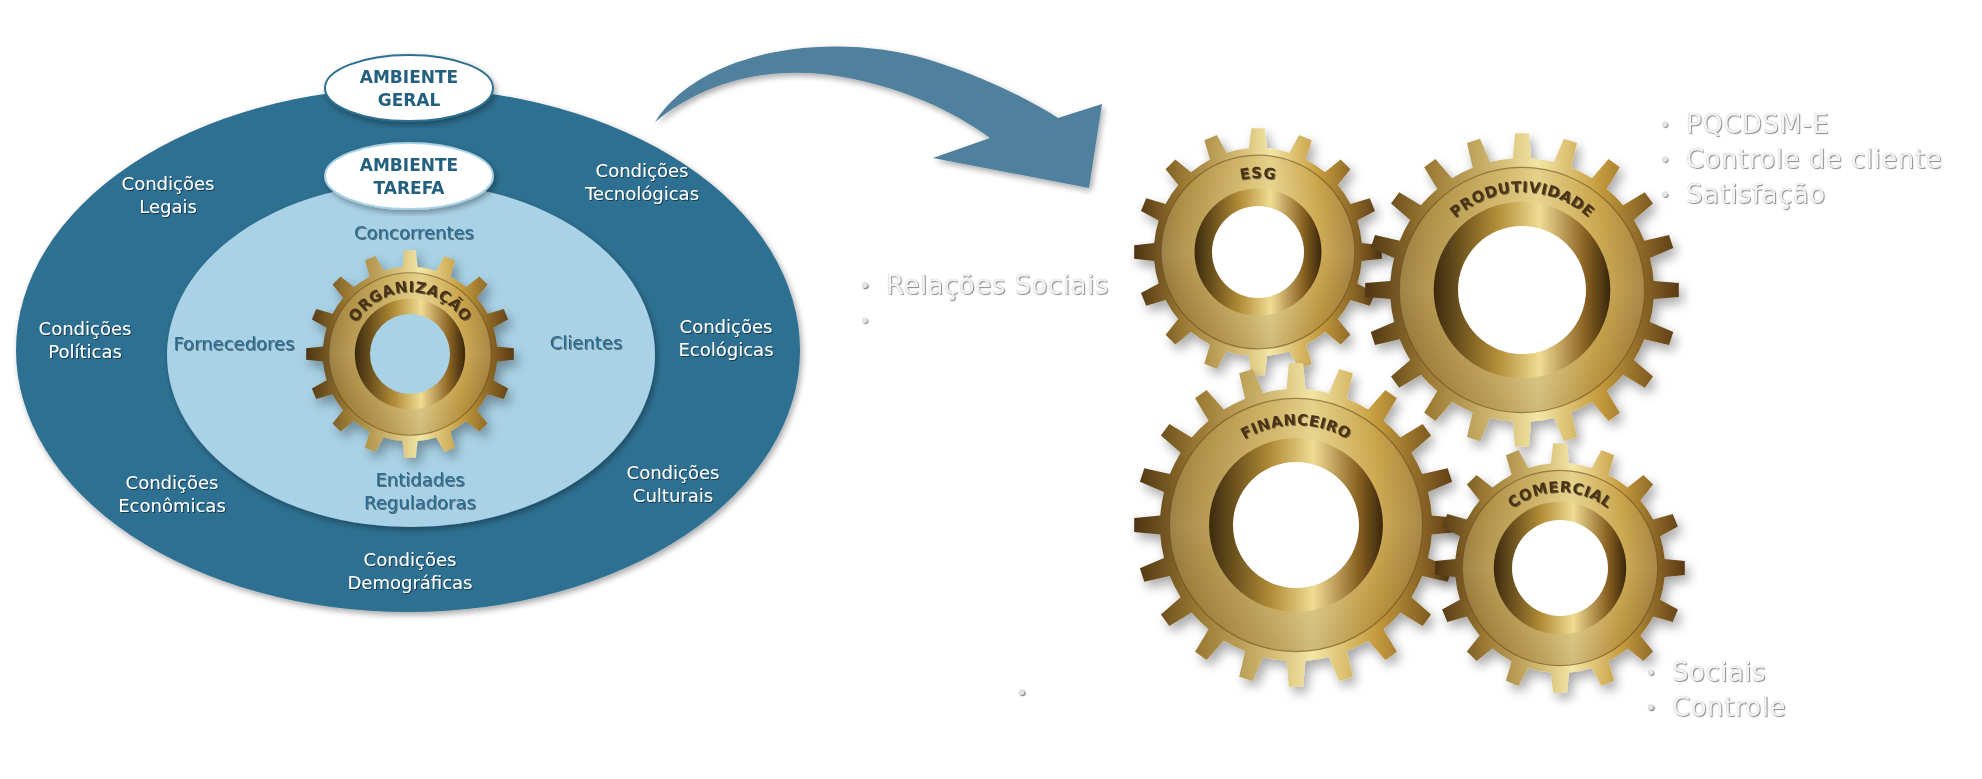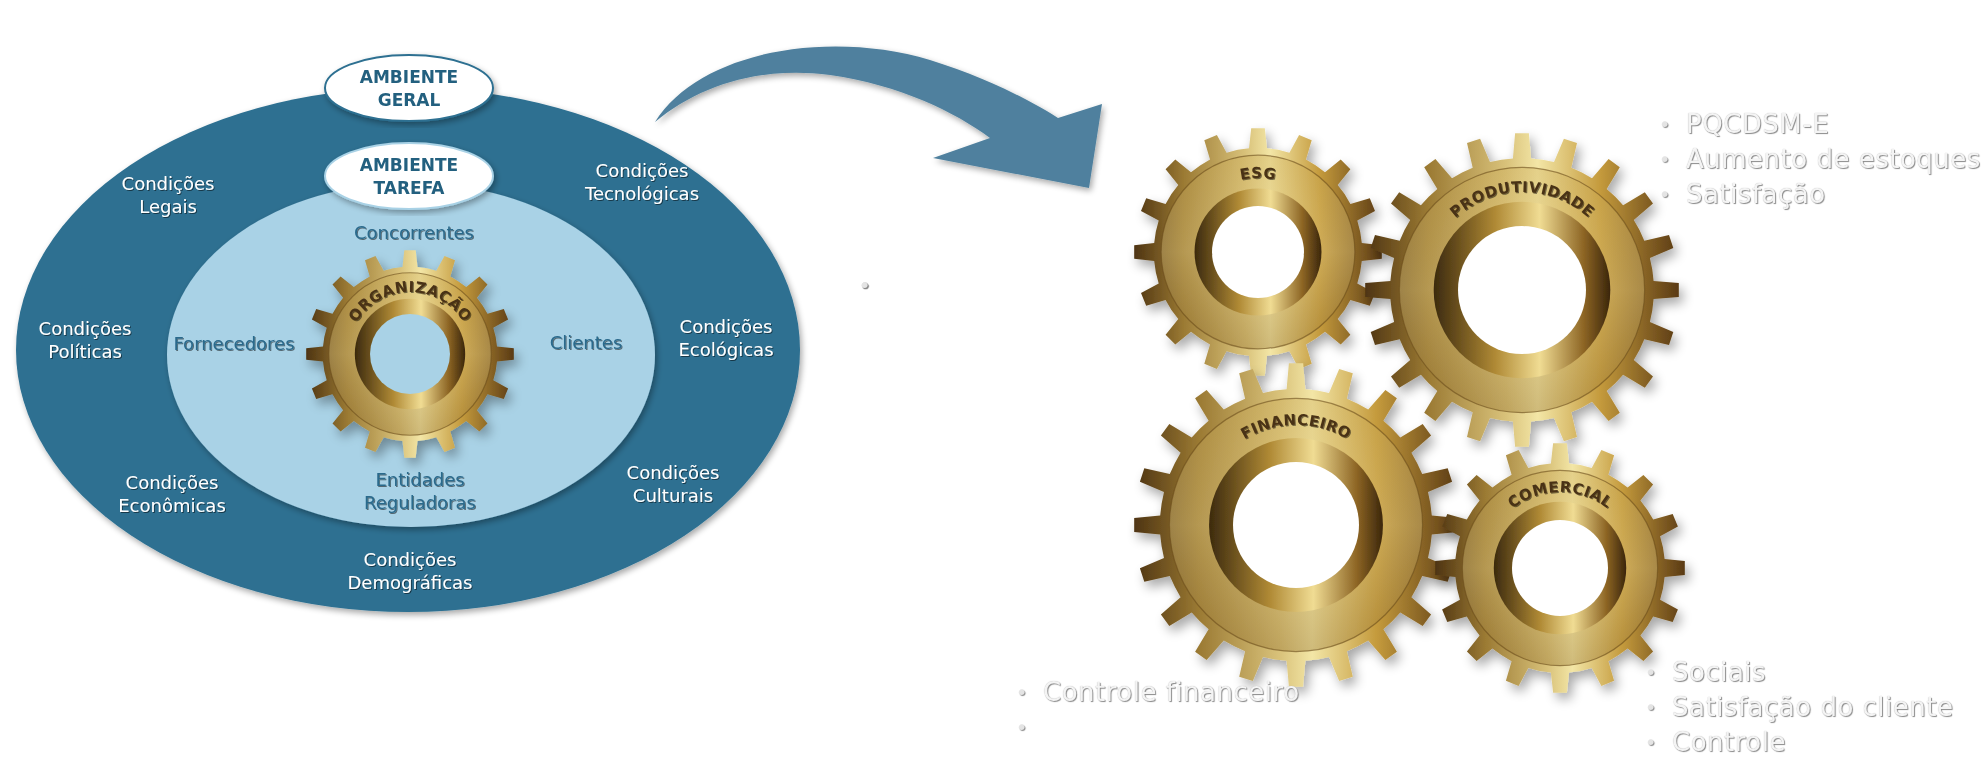--- a/index.html
+++ b/index.html
@@ -165,32 +165,32 @@
   <text class="gear-label" filter="url(#textShadow)">
     <textPath href="#arc-financeiro" startOffset="50%" text-anchor="middle">FINANCEIRO</textPath>
   </text>
   <text class="gear-label" filter="url(#textShadow)">
     <textPath href="#arc-comercial" startOffset="50%" text-anchor="middle">COMERCIAL</textPath>
   </text>
 </svg>
 
 <ul class="bullet-list" style="left:858px; top:268px;">
   <li><span class="dot">•</span></li>
-  <li><span class="dot">•</span></li>
+  <li><span class="dot">•</span><span>Relações Sociais</span></li>
   <li><span class="dot">•</span></li>
 </ul>
 
 <ul class="bullet-list" style="left:1658px; top:107px;">
   <li><span class="dot">•</span><span>PQCDSM-E</span></li>
-  <li><span class="dot">•</span><span>Aumento de estoques</span></li>
+  <li><span class="dot">•</span><span>Controle de cliente</span></li>
   <li><span class="dot">•</span><span>Satisfação</span></li>
 </ul>
 
 <ul class="bullet-list" style="left:1015px; top:675px;">
-  <li><span class="dot">•</span><span>Controle financeiro</span></li>
+  <li><span class="dot">•</span></li>
   <li><span class="dot">•</span></li>
 </ul>
 
 <ul class="bullet-list" style="left:1644px; top:655px;">
   <li><span class="dot">•</span><span>Sociais</span></li>
-  <li><span class="dot">•</span><span>Satisfação do cliente</span></li>
+  <li><span class="dot">•</span></li>
   <li><span class="dot">•</span><span>Controle</span></li>
 </ul>
 
 </body></html>

